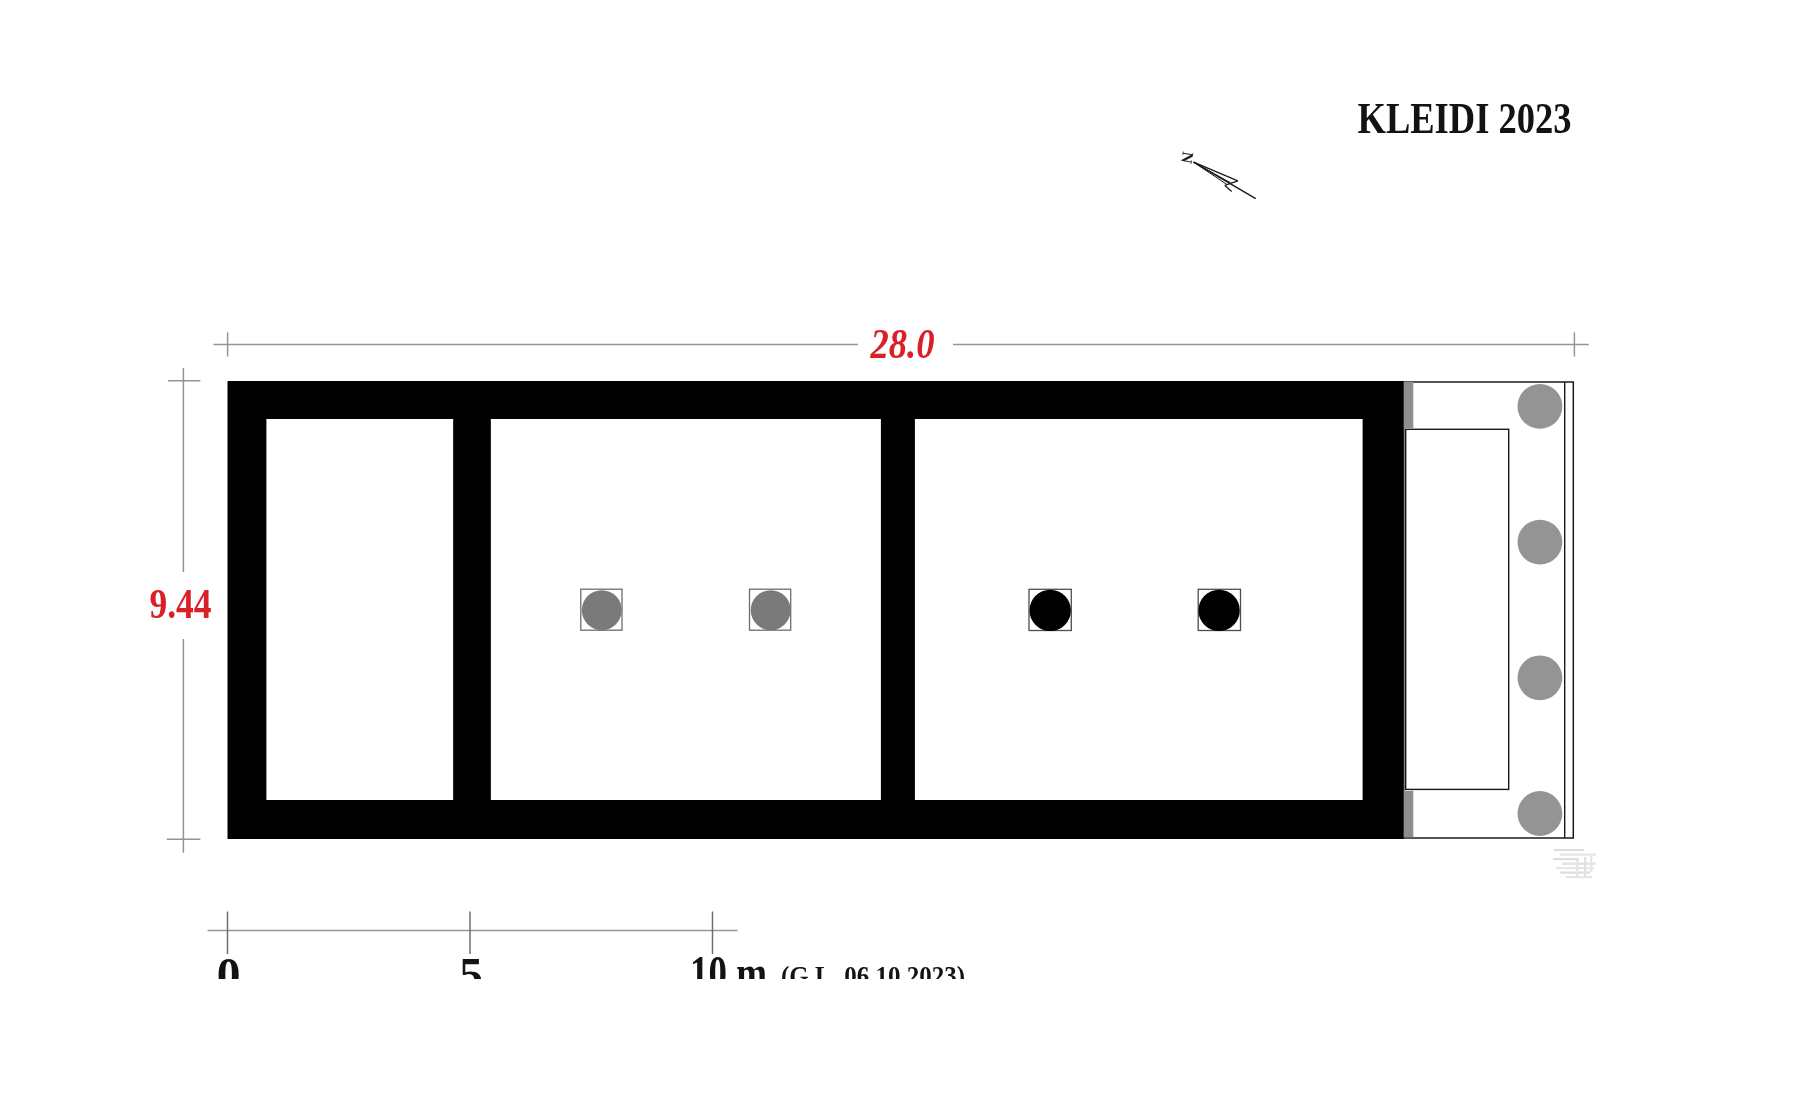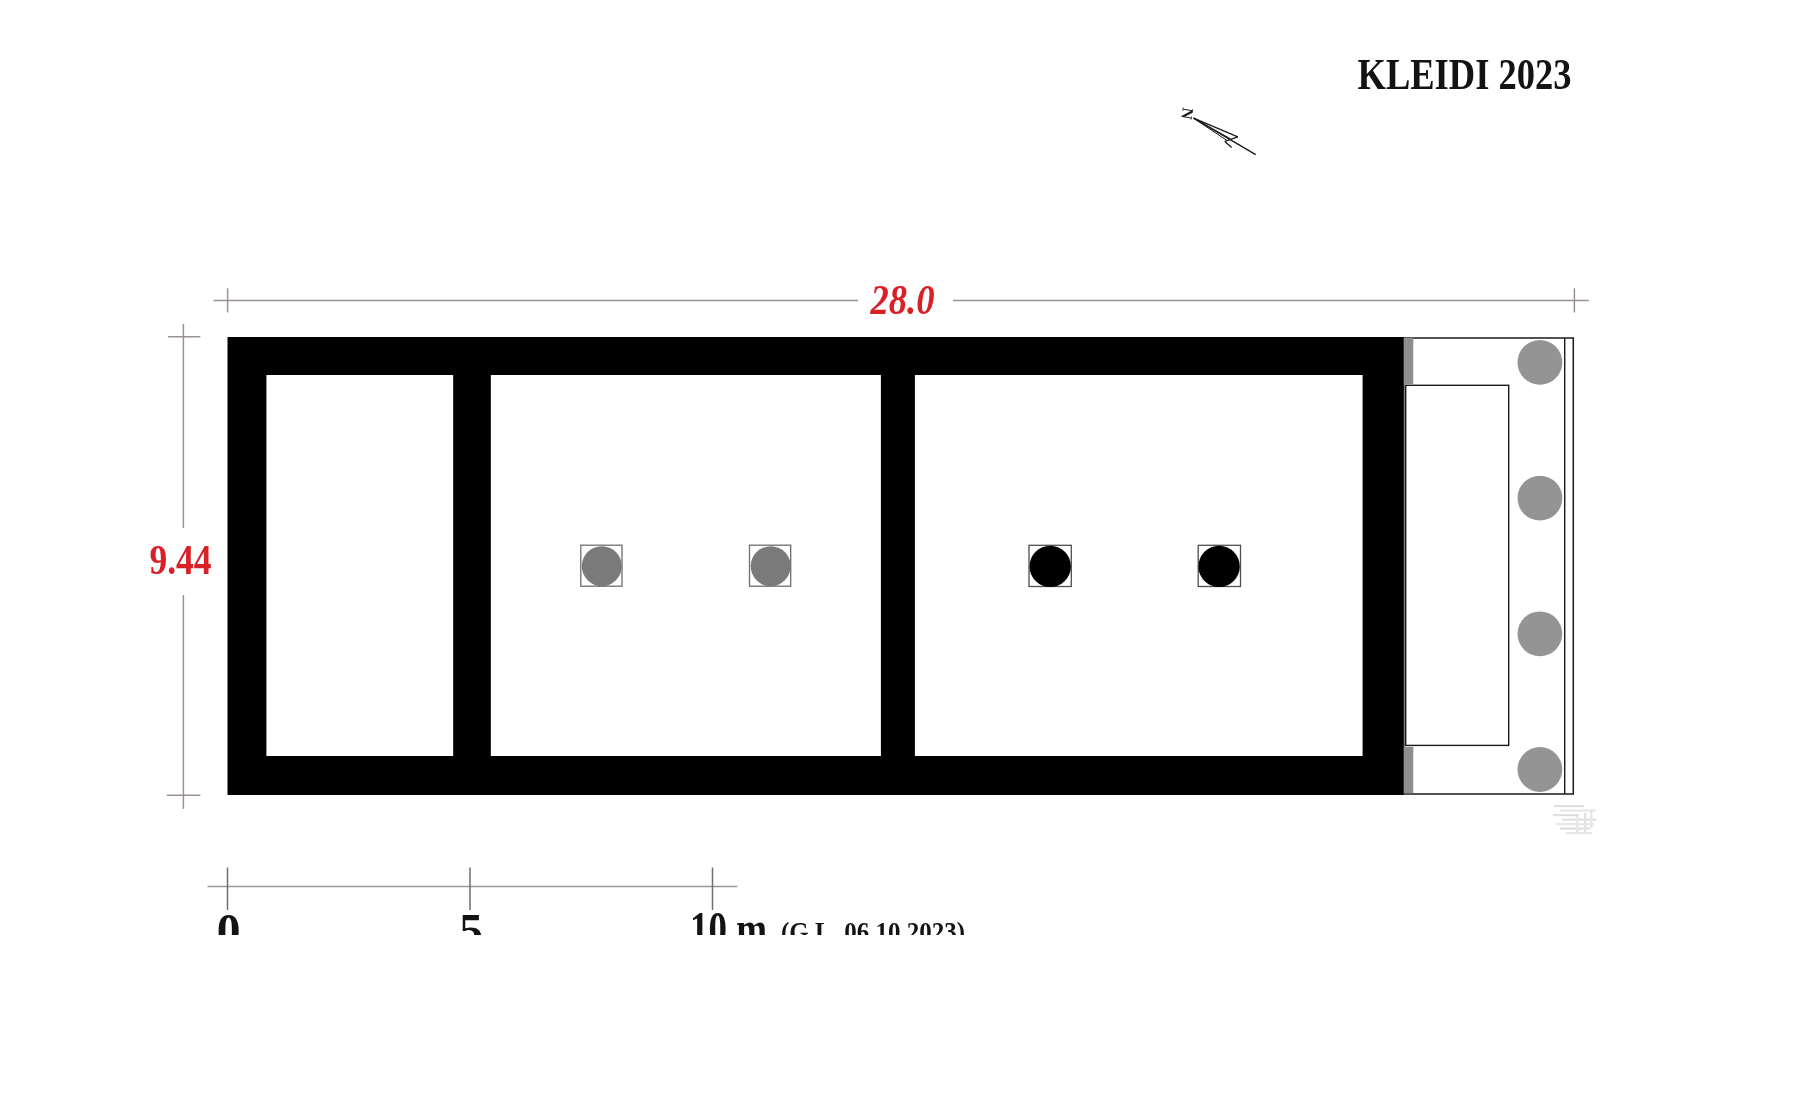--- a/index.html
+++ b/index.html
@@ -1,16 +1,16 @@
 <!DOCTYPE html>
 <html><head>
 <meta charset="utf-8">
 <style>
   html,body{margin:0;padding:0;background:#ffffff;}
-  #page{position:relative;width:1800px;height:935px;background:#bef264;overflow:hidden;}
+  #page{position:relative;width:1800px;height:935px;background:#bef264;overflow:hidden;margin-top:44px;}
   svg{display:block;}
   text{font-family:"Liberation Serif", serif;}
 </style>
 </head>
 <body>
 <div id="page">
 <svg width="1800" height="1115" viewBox="0 0 1800 1115">
 
   <rect x="0" y="0" width="1800" height="1115" fill="#ffffff"></rect>
 

